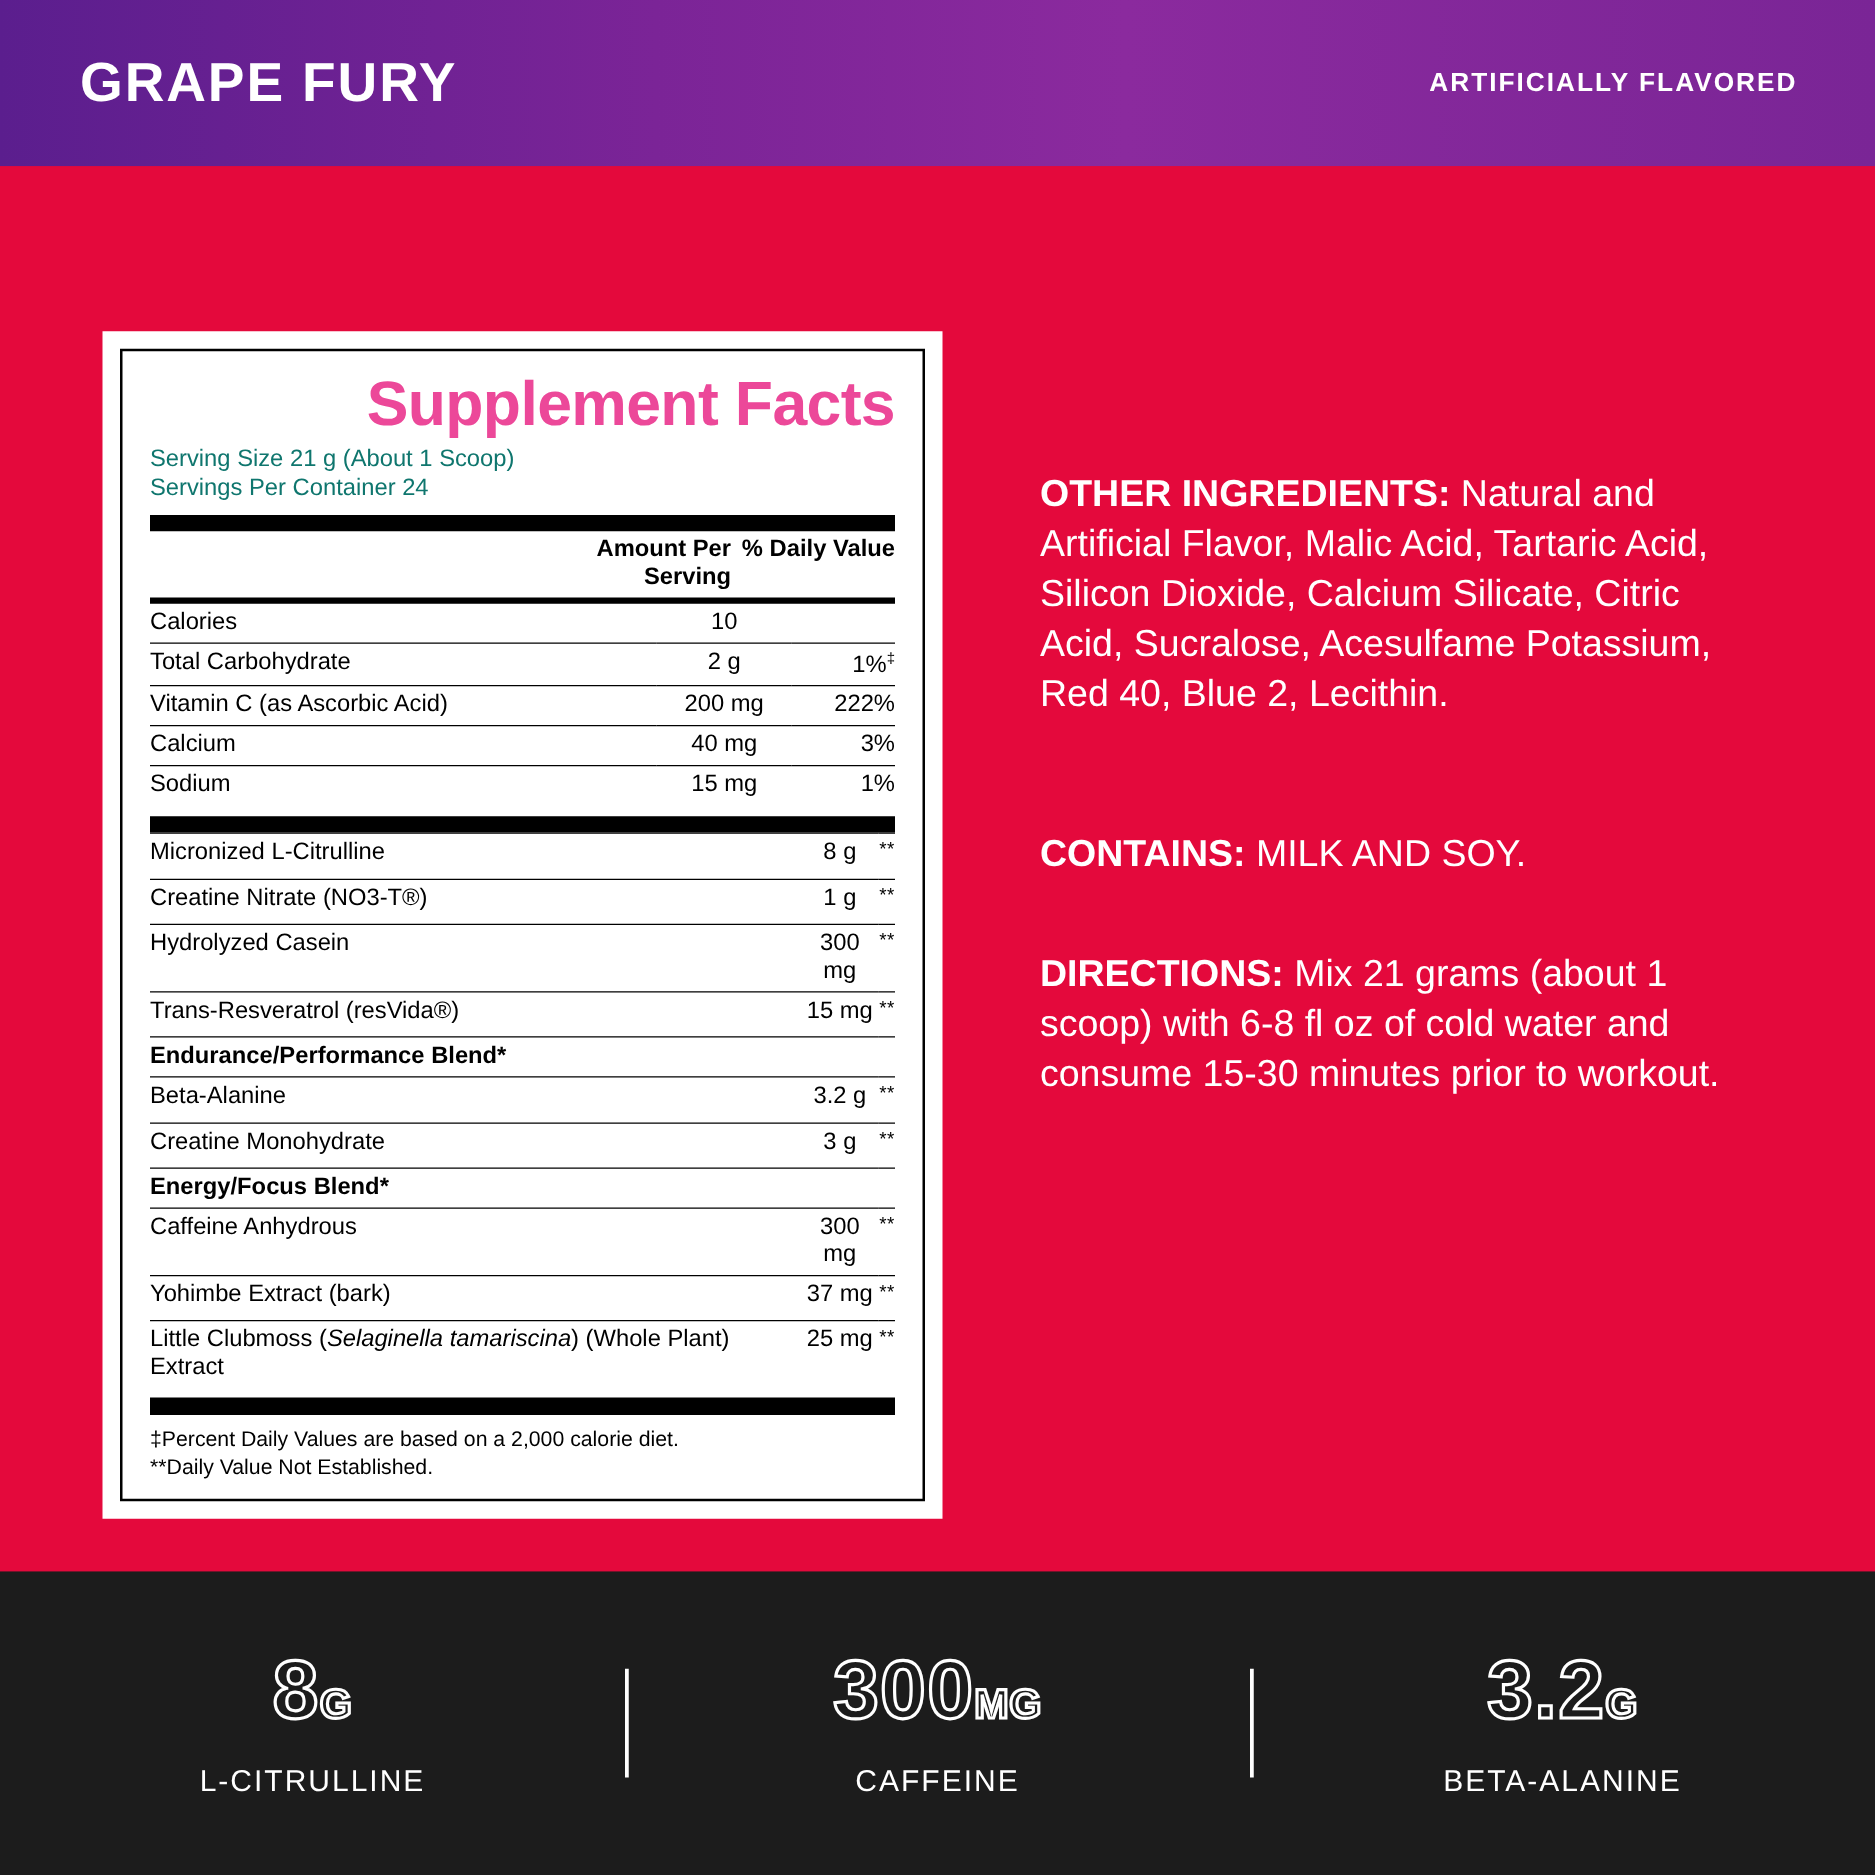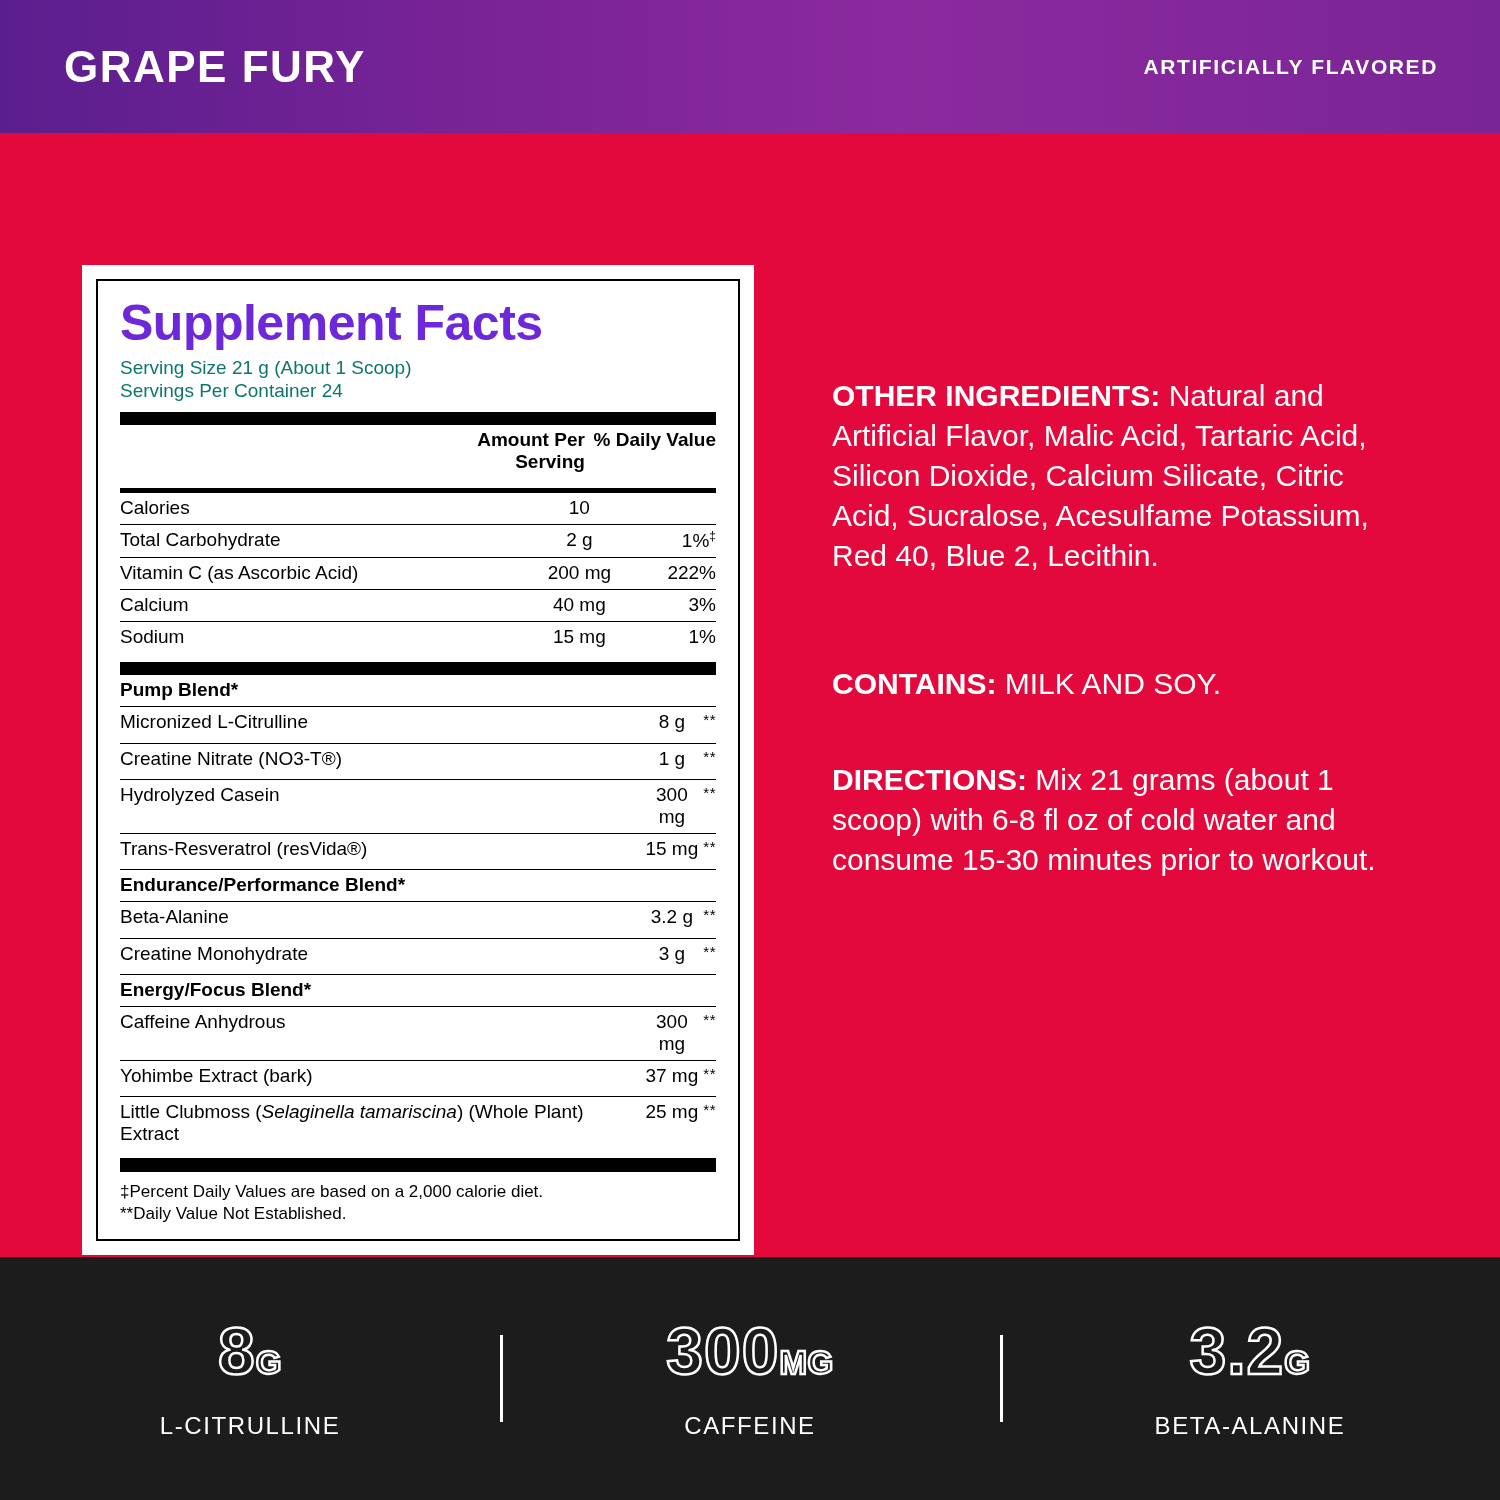--- a/index.html
+++ b/index.html
@@ -45,31 +45,31 @@
   .facts-wrap {
     position: absolute;
     left: 82px; top: 132px;
     width: 672px;
     background: #ffffff;
     padding: 14px 14px 14px 14px;
   }
   .facts-inner { border: 2px solid #000; padding: 16px 22px 14px 22px; }
   .facts-title {
     font-size: 50px; font-weight: bold; letter-spacing: -0.5px;
-    color: #6d28d9; line-height: 1.05; margin-bottom: 6px;
+    color: #ec4899; line-height: 1.05; margin-bottom: 6px; text-align: right;
   }
   .serving-line { font-size: 19px; color: #0f766e; line-height: 1.25; }
 
   .rule-thick { height: 13px; background: #000; margin: 9px 0 0 0; }
   .rule-med   { height: 5px;  background: #000; }
   .rule-heavy-bottom { height: 14px; background: #000; margin-top: 8px; }
 
   table.facts { width: 100%; border-collapse: collapse; }
   table.facts td, table.facts th { font-size: 19px; color: #000; padding: 4px 0 5px 0; vertical-align: top; }
-  table.facts th { font-weight: bold; text-align: right; font-size: 19px; padding-bottom: 15px; }
+  table.facts th { font-weight: bold; text-align: right; font-size: 19px; padding-bottom: 5px; }
   th.hdr-blank { width: 48%; }
   th.hdr-amt { width: 30%; text-align: center; }
   th.hdr-dv { width: 22%; text-align: right; }
   td.nm { text-align: left; }
   td.amt { text-align: center; }
   td.dv { text-align: right; }
   tr.line td { border-top: 1px solid #000; }
   td.blendhdr { font-weight: bold; text-align: left; padding-top: 7px; padding-bottom: 4px; }
   .sup { font-size: 12px; vertical-align: super; }
   .dstar { font-size: 15px; vertical-align: super; letter-spacing: 0.5px; }
@@ -177,23 +177,20 @@
             <td class="amt">15 mg</td>
             <td class="dv">1%</td>
           </tr>
         </tbody>
           </table>
 
         <div class="rule-thick"></div>
 
         <table class="facts">
           <tbody>
-              <tr>
-            <td class="blendhdr" colspan="3">Pump Blend*</td>
-          </tr>
           <tr class="line">
             <td class="nm">Micronized L-Citrulline</td>
             <td class="amt">8 g</td>
             <td class="dv"><span class="dstar">**</span></td>
           </tr>
           <tr class="line">
             <td class="nm">Creatine Nitrate (NO3-T®)</td>
             <td class="amt">1 g</td>
             <td class="dv"><span class="dstar">**</span></td>
           </tr>

